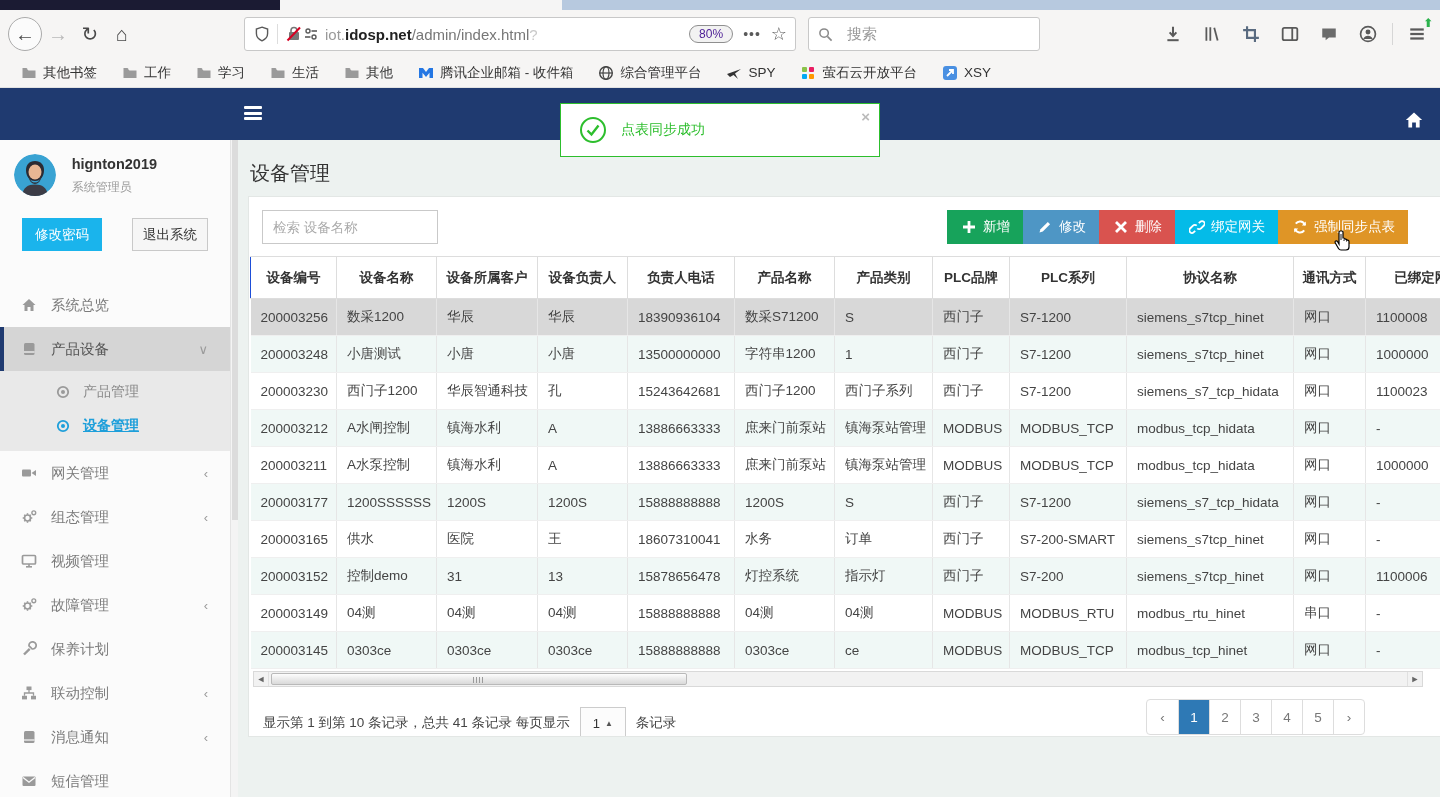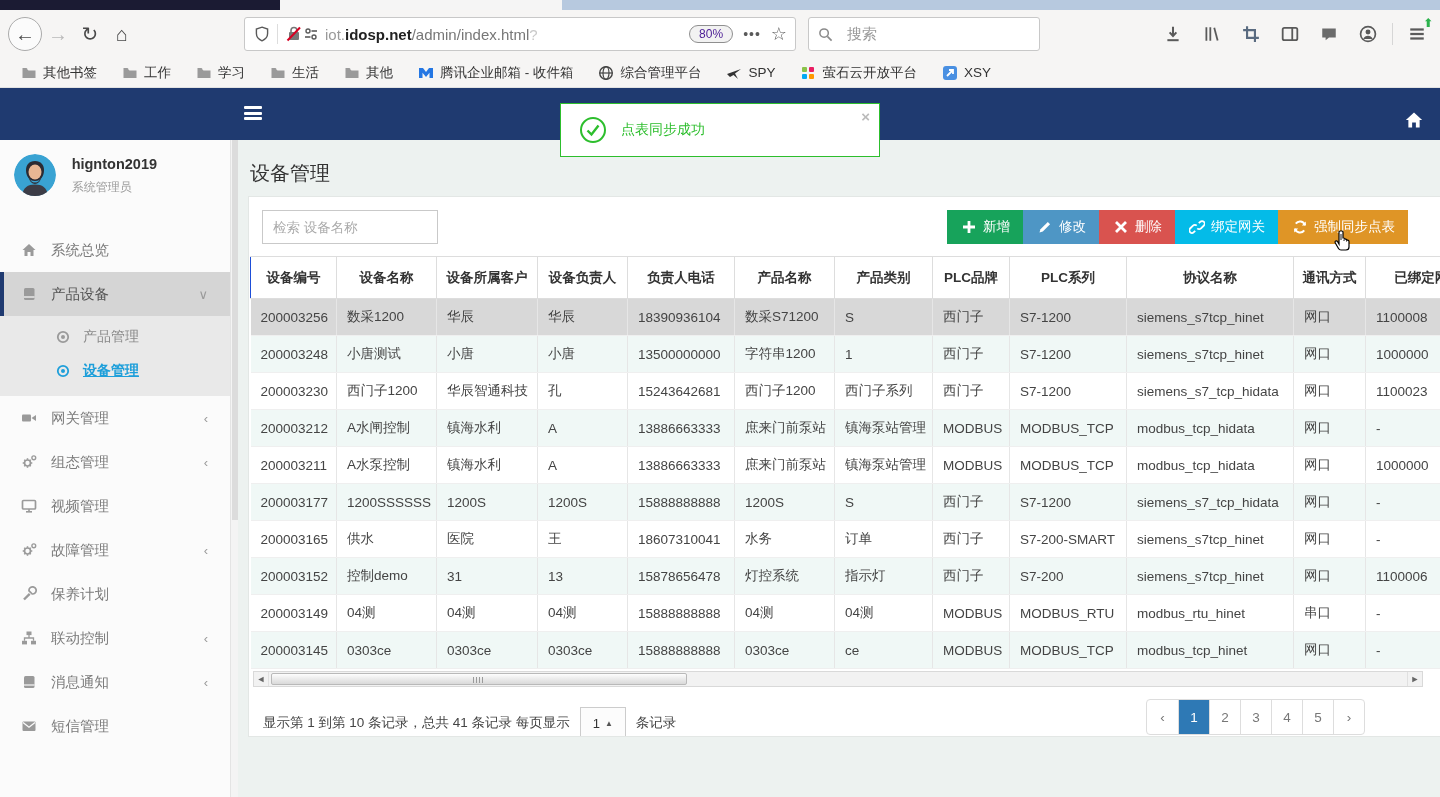--- a/index.html
+++ b/index.html
@@ -336,20 +336,24 @@
             <ellipse cx="21" cy="18" rx="6.5" ry="7.5" fill="#E8B794"></ellipse>
             <path d="M14.5 20 C14.5 26 18 29 21 29 C24 29 27.5 26 27.5 20 L27 25 C25.8 27.5 23.5 28.8 21 28.8 C18.5 28.8 16.2 27.5 15 25 Z" fill="#3a3a42"></path>
             <path d="M15 22 C15 27 18 30 21 30 C24 30 27 27 27 22 C26 27 24 28.5 21 28.5 C18 28.5 16 27 15 22 Z" fill="#32323a"></path>
             <path d="M8 42 C9 33 14 30.5 21 30.5 C28 30.5 33 33 34 42 Z" fill="#3c3c46"></path>
           </svg>
       </span>
       <span class="uinfo">
         <div class="uname">hignton2019</div>
         <div class="urole">系统管理员</div>
       </span>
+    </div>
+    <div class="userbtns">
+      <button class="btn-pwd">修改密码</button>
+      <button class="btn-logout">退出系统</button>
     </div>
     <div class="menu" id="menu">
         <div class="mitem">
           <span class="ic">
             <svg width="16" height="16" viewBox="0 0 16 16">
               <path d="M8 2 L14.5 8 H12.5 V14 H9.5 V10 H6.5 V14 H3.5 V8 H1.5 Z" fill="currentColor"></path>
             </svg>
           </span>
           <span class="mlabel">系统总览</span>
         </div>

